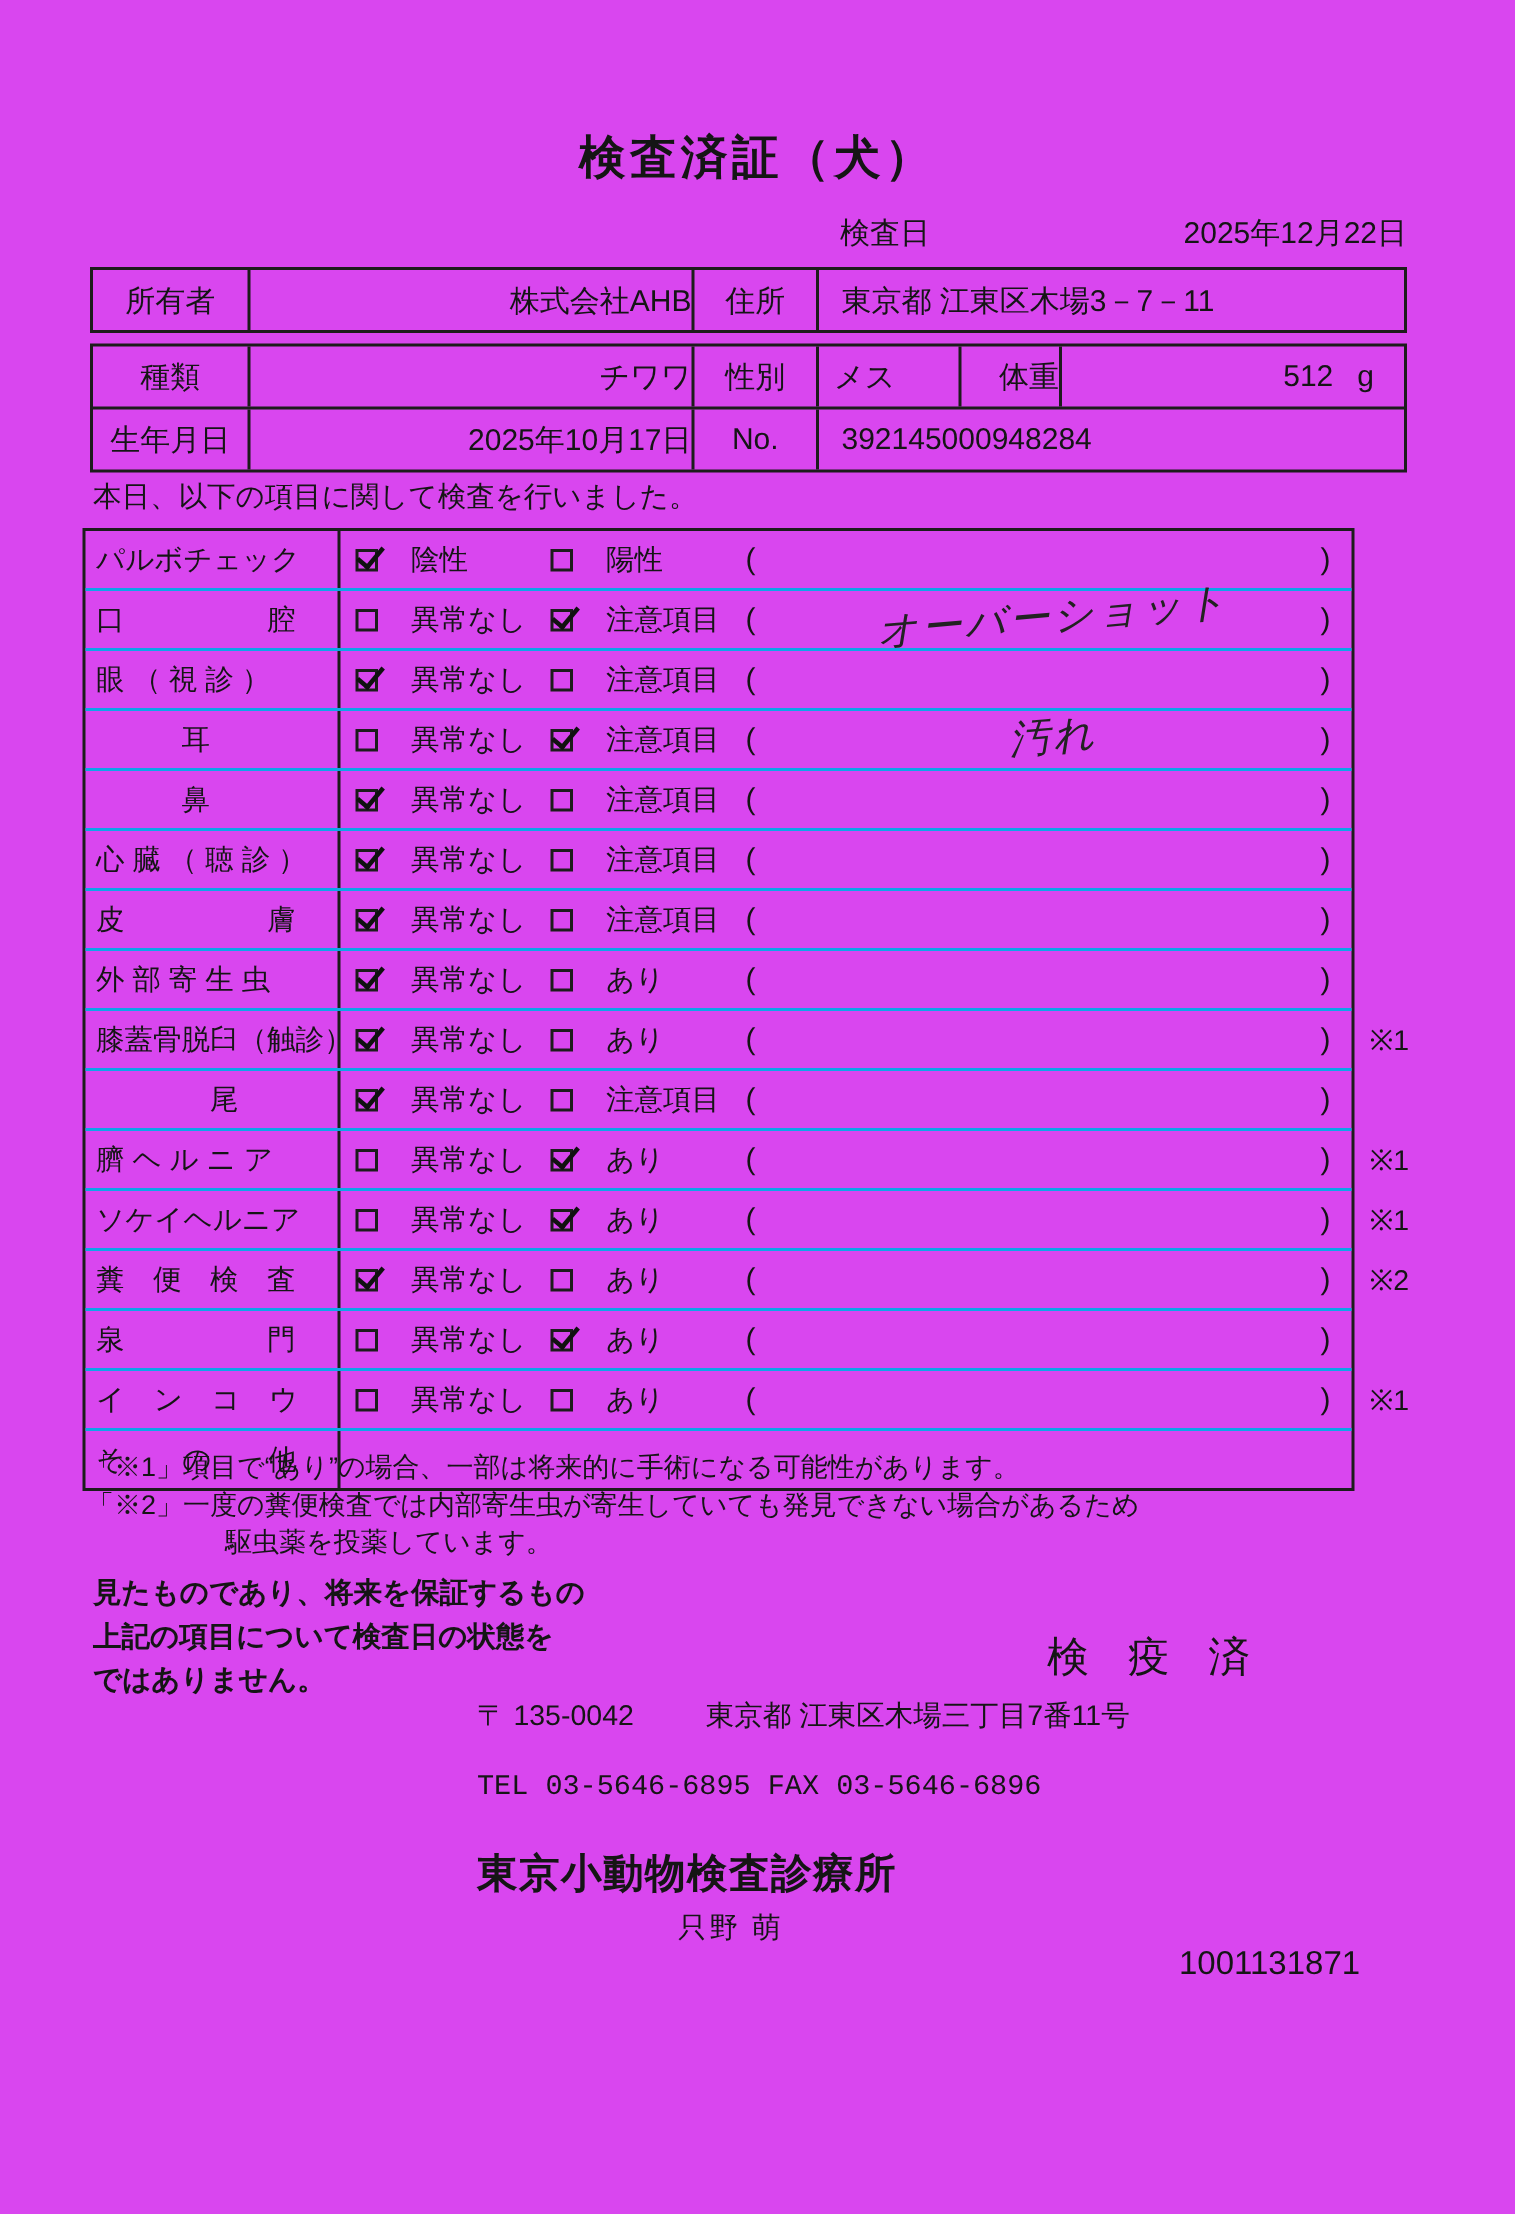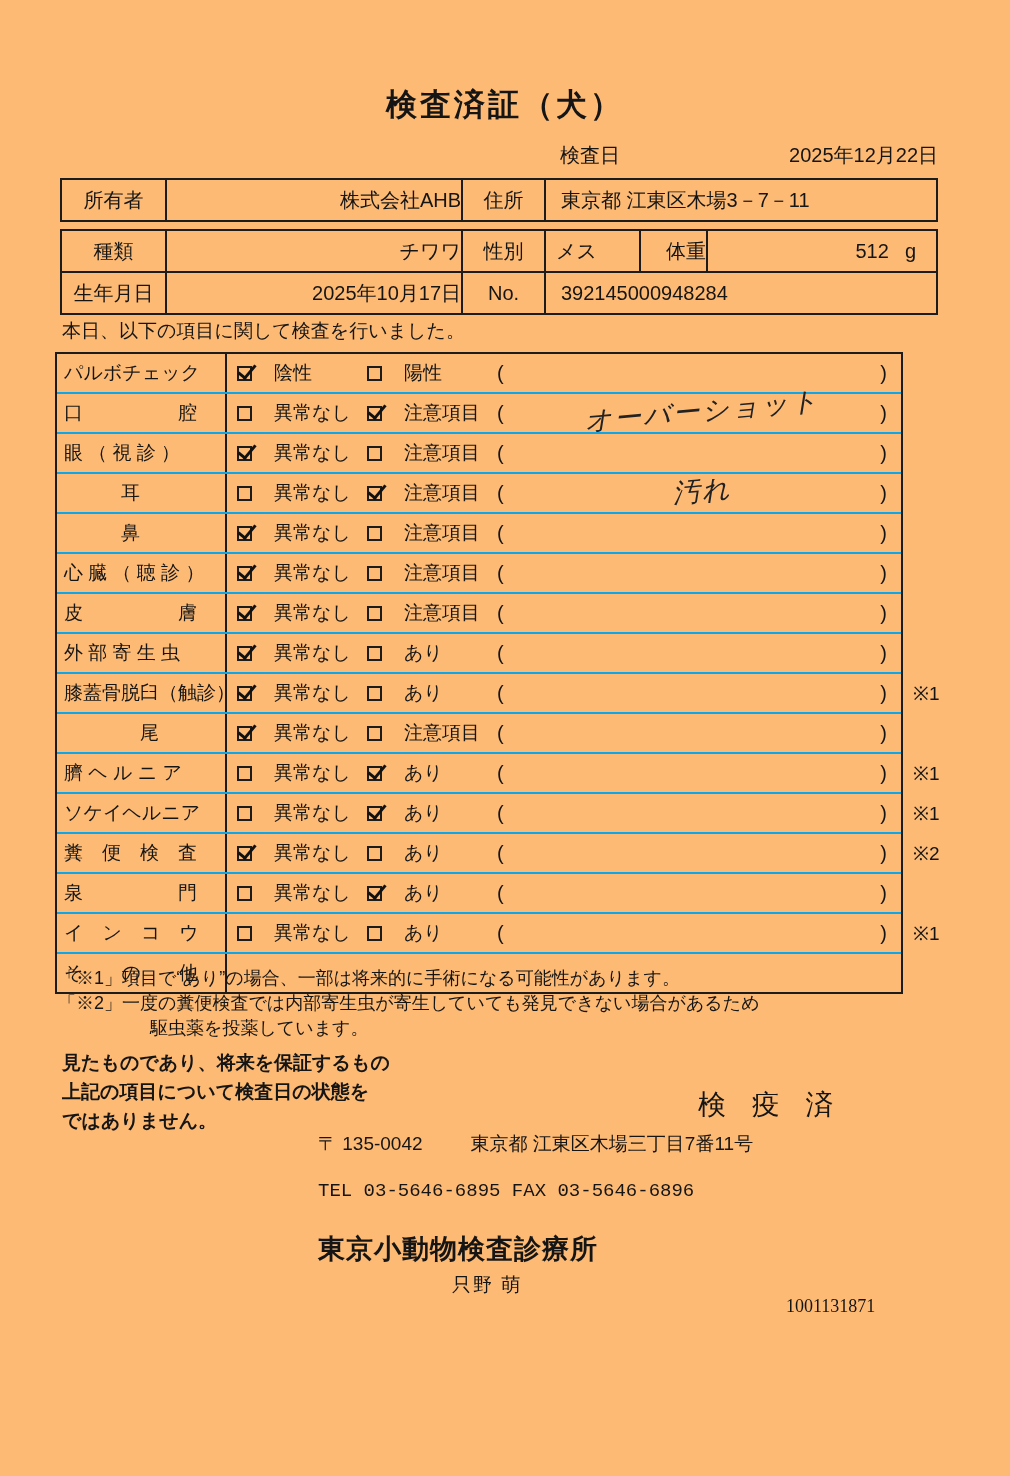--- a/index.html
+++ b/index.html
@@ -1,18 +1,18 @@
 <!DOCTYPE html>
 <html><head>
 <meta charset="utf-8">
 <style>
   html,body { margin:0; padding:0; background:#d9d9d9; }
   .page {
     position:relative; width:1010px; height:1476px; margin:0 auto;
-    background:#fdba74; color:#151515;
+    background:#d946ef; color:#151515;
     font-family:"Liberation Sans", sans-serif;
     overflow:hidden;
   }
   .abs { position:absolute; }
 
   
   .title { top:84px; left:0; width:100%; text-align:center; font-size:31px; font-weight:600; letter-spacing:3px; }
 
   
   .datebar { top:142px; left:560px; width:378px; display:flex; justify-content:space-between; font-size:20px; }
@@ -59,21 +59,21 @@
   .footnotes { top:966px; left:58px; font-size:18px; line-height:25px; }
   .fn-indent { padding-left:92px; }
 
   
   .disclaimer { top:1048px; left:62px; font-size:19px; font-weight:600; line-height:29px; }
   .stamp { top:1086px; left:698px; font-size:28px; font-weight:500; letter-spacing:9px; }
   .addrline { top:1131px; left:318px; display:flex; gap:48px; font-size:19px; }
   .telline { top:1180px; left:318px; font-size:19px; font-family:"Liberation Mono", monospace; }
   .clinic { top:1231px; left:318px; font-size:27px; font-weight:600; letter-spacing:1px; }
   .examiner { top:1272px; left:452px; font-size:19px; letter-spacing:2px; }
-  .serial { top:1296px; left:786px; font-size:18px; font-family:Liberation Serif, serif; }
+  .serial { top:1296px; left:786px; font-size:22px; font-family:Liberation Sans, sans-serif; }
 </style>
 </head>
 <body>
 
 <div class="page">
 
   <div class="abs title">検査済証（犬）</div>
 
   <div class="abs datebar">
     <span>検査日</span>

